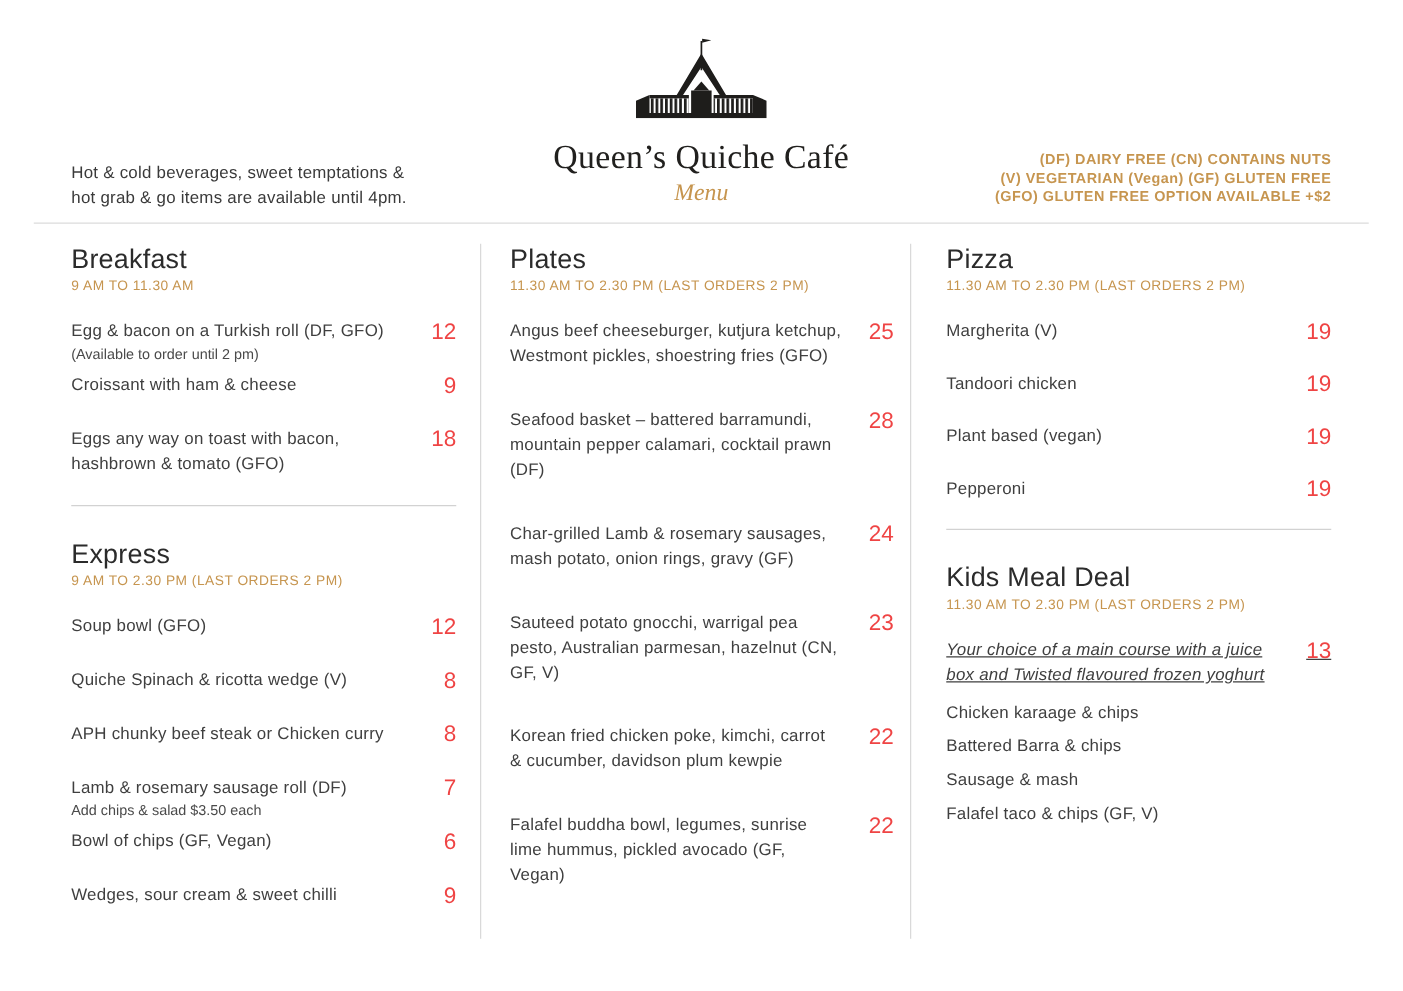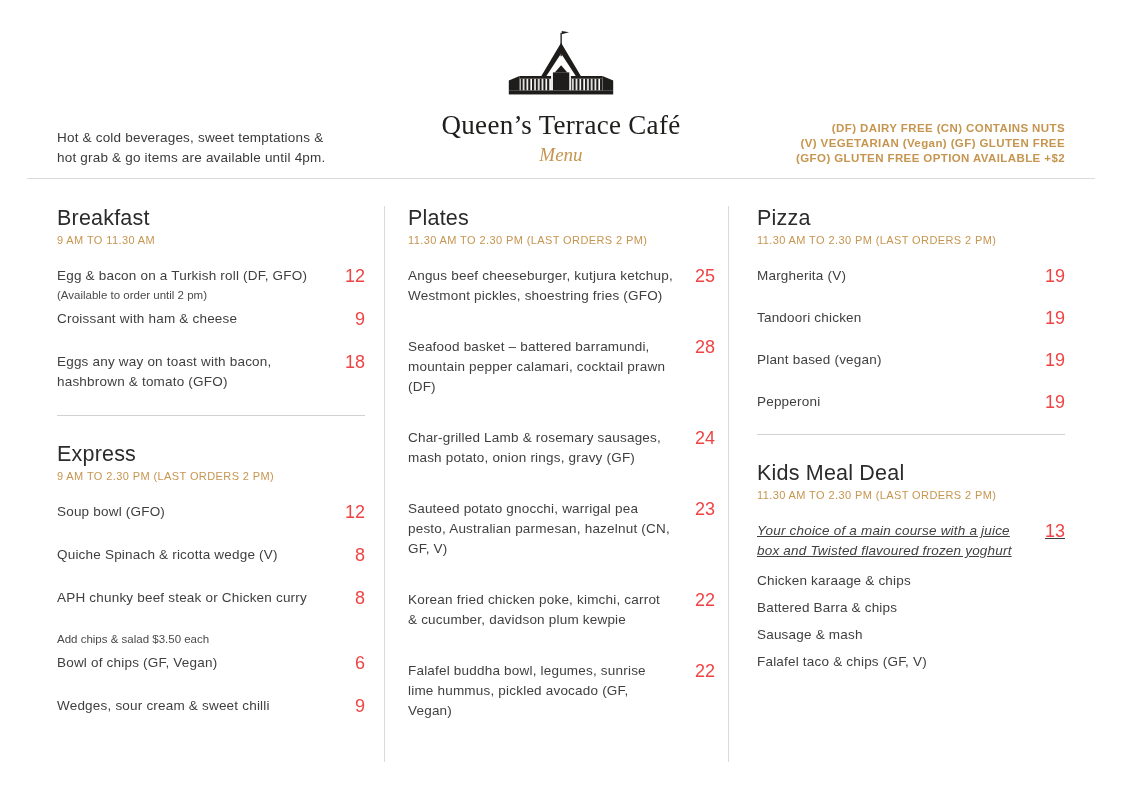--- a/index.html
+++ b/index.html
@@ -34,21 +34,21 @@
     position:absolute;right:57px;top:121px;text-align:right;
     font-size:11.5px;line-height:15px;color:var(--gold);
     font-weight:bold;letter-spacing:.4px;
   }
   .header-rule{
     border:none;border-top:1px solid #dcdcdc;margin:0 27px;
   }
   
   .menu-body{
     display:flex;align-items:stretch;
-    margin:27px 57px 0 57px;height:556px;
+    margin:16px 57px 0 57px;height:556px;
   }
   .col{width:308px;}
   .col-mid{width:307px;}
   .vdivider{width:1px;background:#d9d9d9;}
   .vd1{margin-left:19px;margin-right:23px;}
   .vd2{margin-left:13px;margin-right:28px;}
 
   .sec-title{
     font-size:21.5px;font-weight:400;color:#2b2b2b;
     margin:0 0 3px 0;letter-spacing:.2px;
@@ -107,21 +107,21 @@
           <rect x="24" y="53" width="35" height="13" fill="url(#cols)"></rect>
           <rect x="81" y="50" width="35" height="3" fill="#1e1d1b"></rect>
           <rect x="81" y="53" width="35" height="13" fill="url(#cols)"></rect>
 
           <path d="M12 66 V55 l12 -5 v16 z" fill="#1e1d1b"></path>
           <path d="M128 66 V55 l-12 -5 v16 z" fill="#1e1d1b"></path>
 
           <rect x="12" y="66" width="116" height="4.5" fill="#1e1d1b"></rect>
         </svg>
       </span>
-      <div class="cafe-title">Queen’s Terrace Café</div>
+      <div class="cafe-title">Queen’s Quiche Café</div>
       <div class="menu-label">Menu</div>
     </div>
 
     <div class="legend">
       <div>(DF) DAIRY FREE (CN) CONTAINS NUTS</div>
       <div>(V) VEGETARIAN (Vegan) (GF) GLUTEN FREE</div>
       <div>(GFO) GLUTEN FREE OPTION AVAILABLE +$2</div>
     </div>
   </div>
 
@@ -168,20 +168,24 @@
               <div class="iprice">8</div>
             </div>
           </div>
           <div class="item">
             <div class="irow">
               <div class="iname">APH chunky beef steak or Chicken curry</div>
               <div class="iprice">8</div>
             </div>
           </div>
           <div class="item has-note">
+            <div class="irow">
+              <div class="iname">Lamb &amp; rosemary sausage roll (DF)</div>
+              <div class="iprice">7</div>
+            </div>
             <div class="item-note">Add chips &amp; salad $3.50 each</div>
           </div>
           <div class="item">
             <div class="irow">
               <div class="iname">Bowl of chips (GF, Vegan)</div>
               <div class="iprice">6</div>
             </div>
           </div>
           <div class="item">
             <div class="irow">

